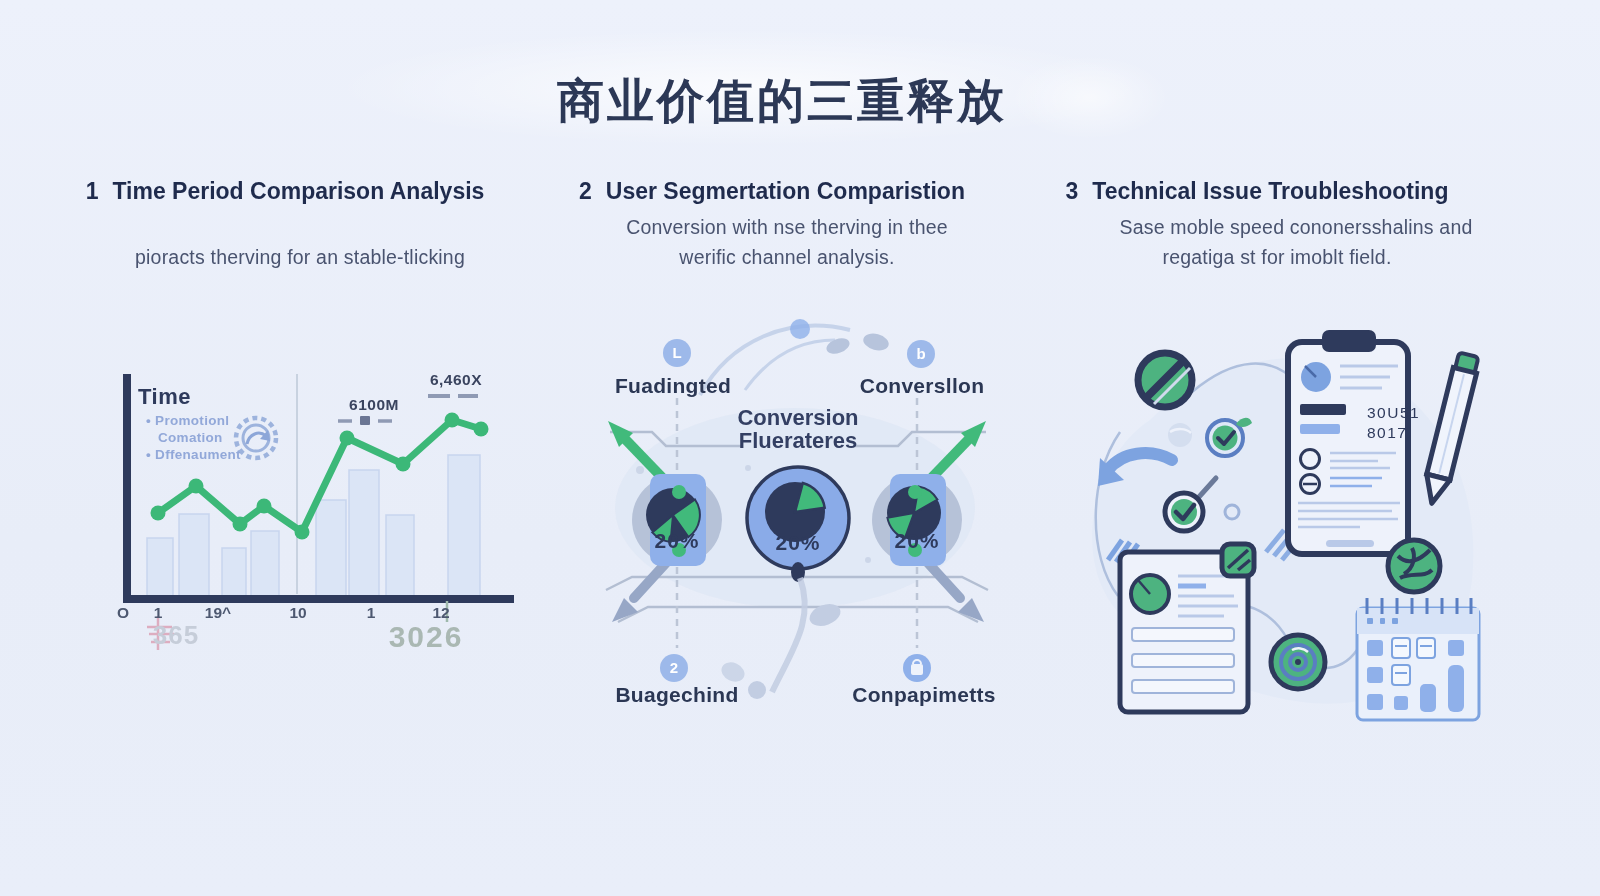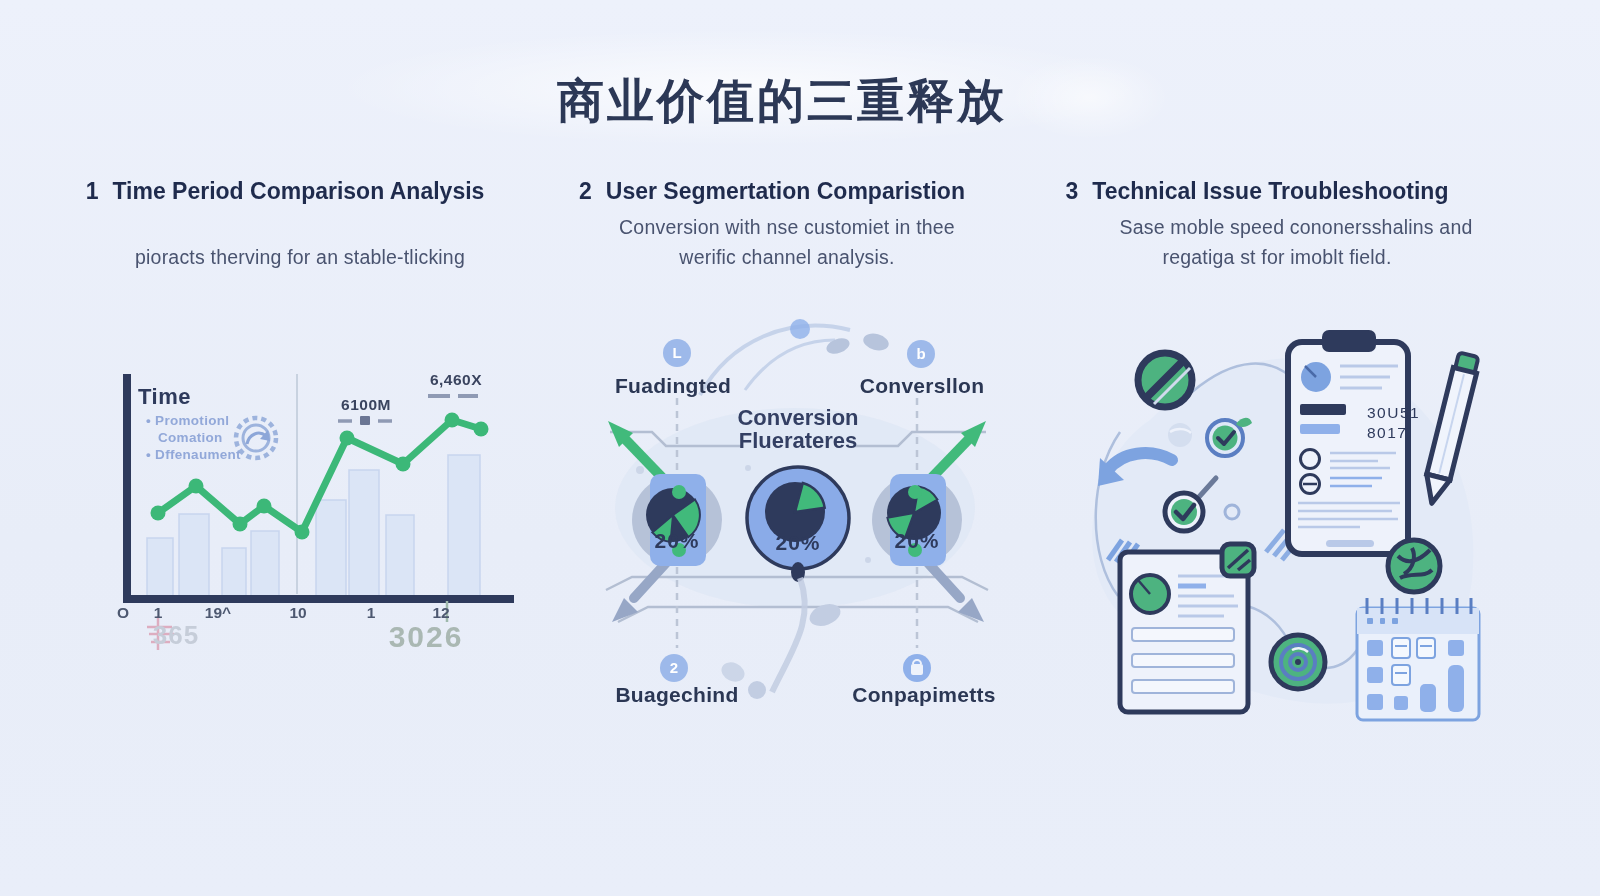--- a/index.html
+++ b/index.html
@@ -345,35 +345,35 @@
   <div class="txt heading c" style="left:285px;top:178px;">
     <span class="num">1</span>
     <span>Time Period Comparison Analysis</span>
   </div>
   <div class="txt desc c" style="left:300px;top:246px;">pioracts therving for an stable-tlicking</div>
 
   <div class="txt heading c" style="left:772px;top:178px;">
     <span class="num">2</span>
     <span>User Segmertation Comparistion</span>
   </div>
-  <div class="txt desc c" style="left:787px;top:216px;">Conversion with nse customiet in thee</div>
+  <div class="txt desc c" style="left:787px;top:216px;">Conversion with nse therving in thee</div>
   <div class="txt desc c" style="left:787px;top:246px;">werific channel analysis.</div>
 
   <div class="txt heading c" style="left:1257px;top:178px;">
     <span class="num">3</span>
     <span>Technical Issue Troubleshooting</span>
   </div>
   <div class="txt desc c" style="left:1288px;top:216px;margin-left:8px;">Sase moble speed cononersshalins and</div>
   <div class="txt desc c" style="left:1277px;top:246px;">regatiga st for imoblt field.</div>
 
   <div class="txt legend-title" style="left:138px;top:384px;">Time</div>
   <div class="txt bullet" style="left:146px;top:413px;">• Promotionl</div>
   <div class="txt bullet" style="left:158px;top:430px;">Comation</div>
   <div class="txt bullet" style="left:146px;top:447px;">• Dffenaument</div>
-  <div class="txt ann c" style="left:366px;top:396px;">6100M</div>
+  <div class="txt ann c" style="left:374px;top:396px;">6100M</div>
   <div class="txt ann c" style="left:456px;top:371px;">6,460X</div>
   <div class="txt xlab c" style="left:123px;top:604px;">O</div>
   <div class="txt xlab c" style="left:158px;top:604px;">1</div>
   <div class="txt xlab c" style="left:218px;top:604px;">19^</div>
   <div class="txt xlab c" style="left:298px;top:604px;">10</div>
   <div class="txt xlab c" style="left:371px;top:604px;">1</div>
   <div class="txt xlab c" style="left:441px;top:604px;">12</div>
   <div class="txt foot-l c" style="left:176px;top:620px;">365</div>
   <div class="txt foot-r c" style="left:426px;top:620px;">3026</div>
 

